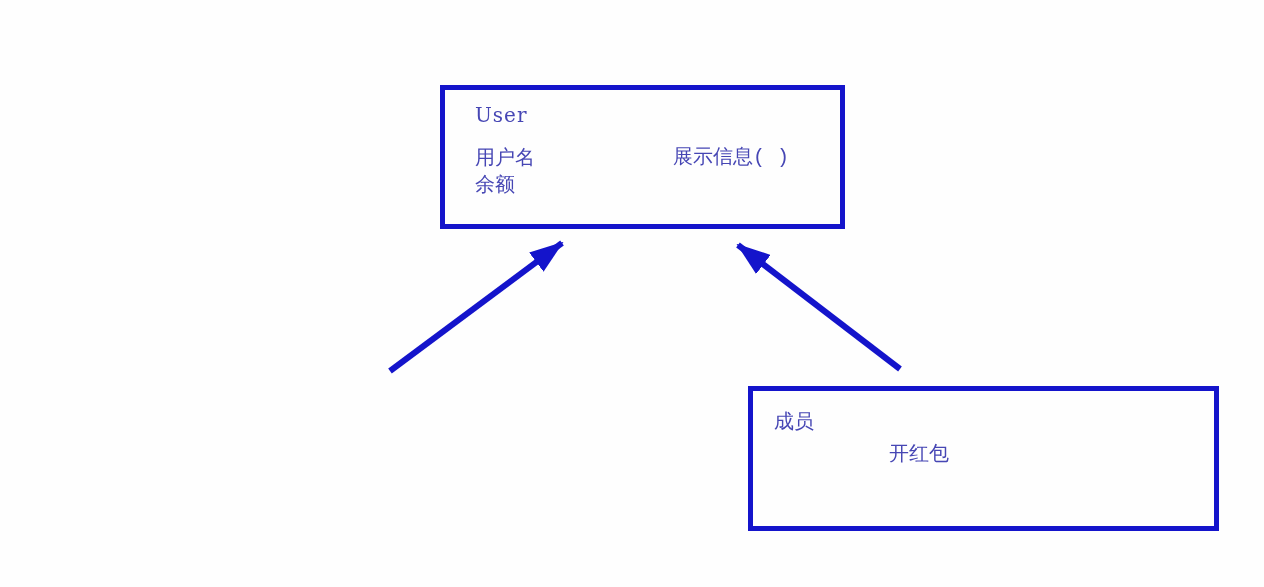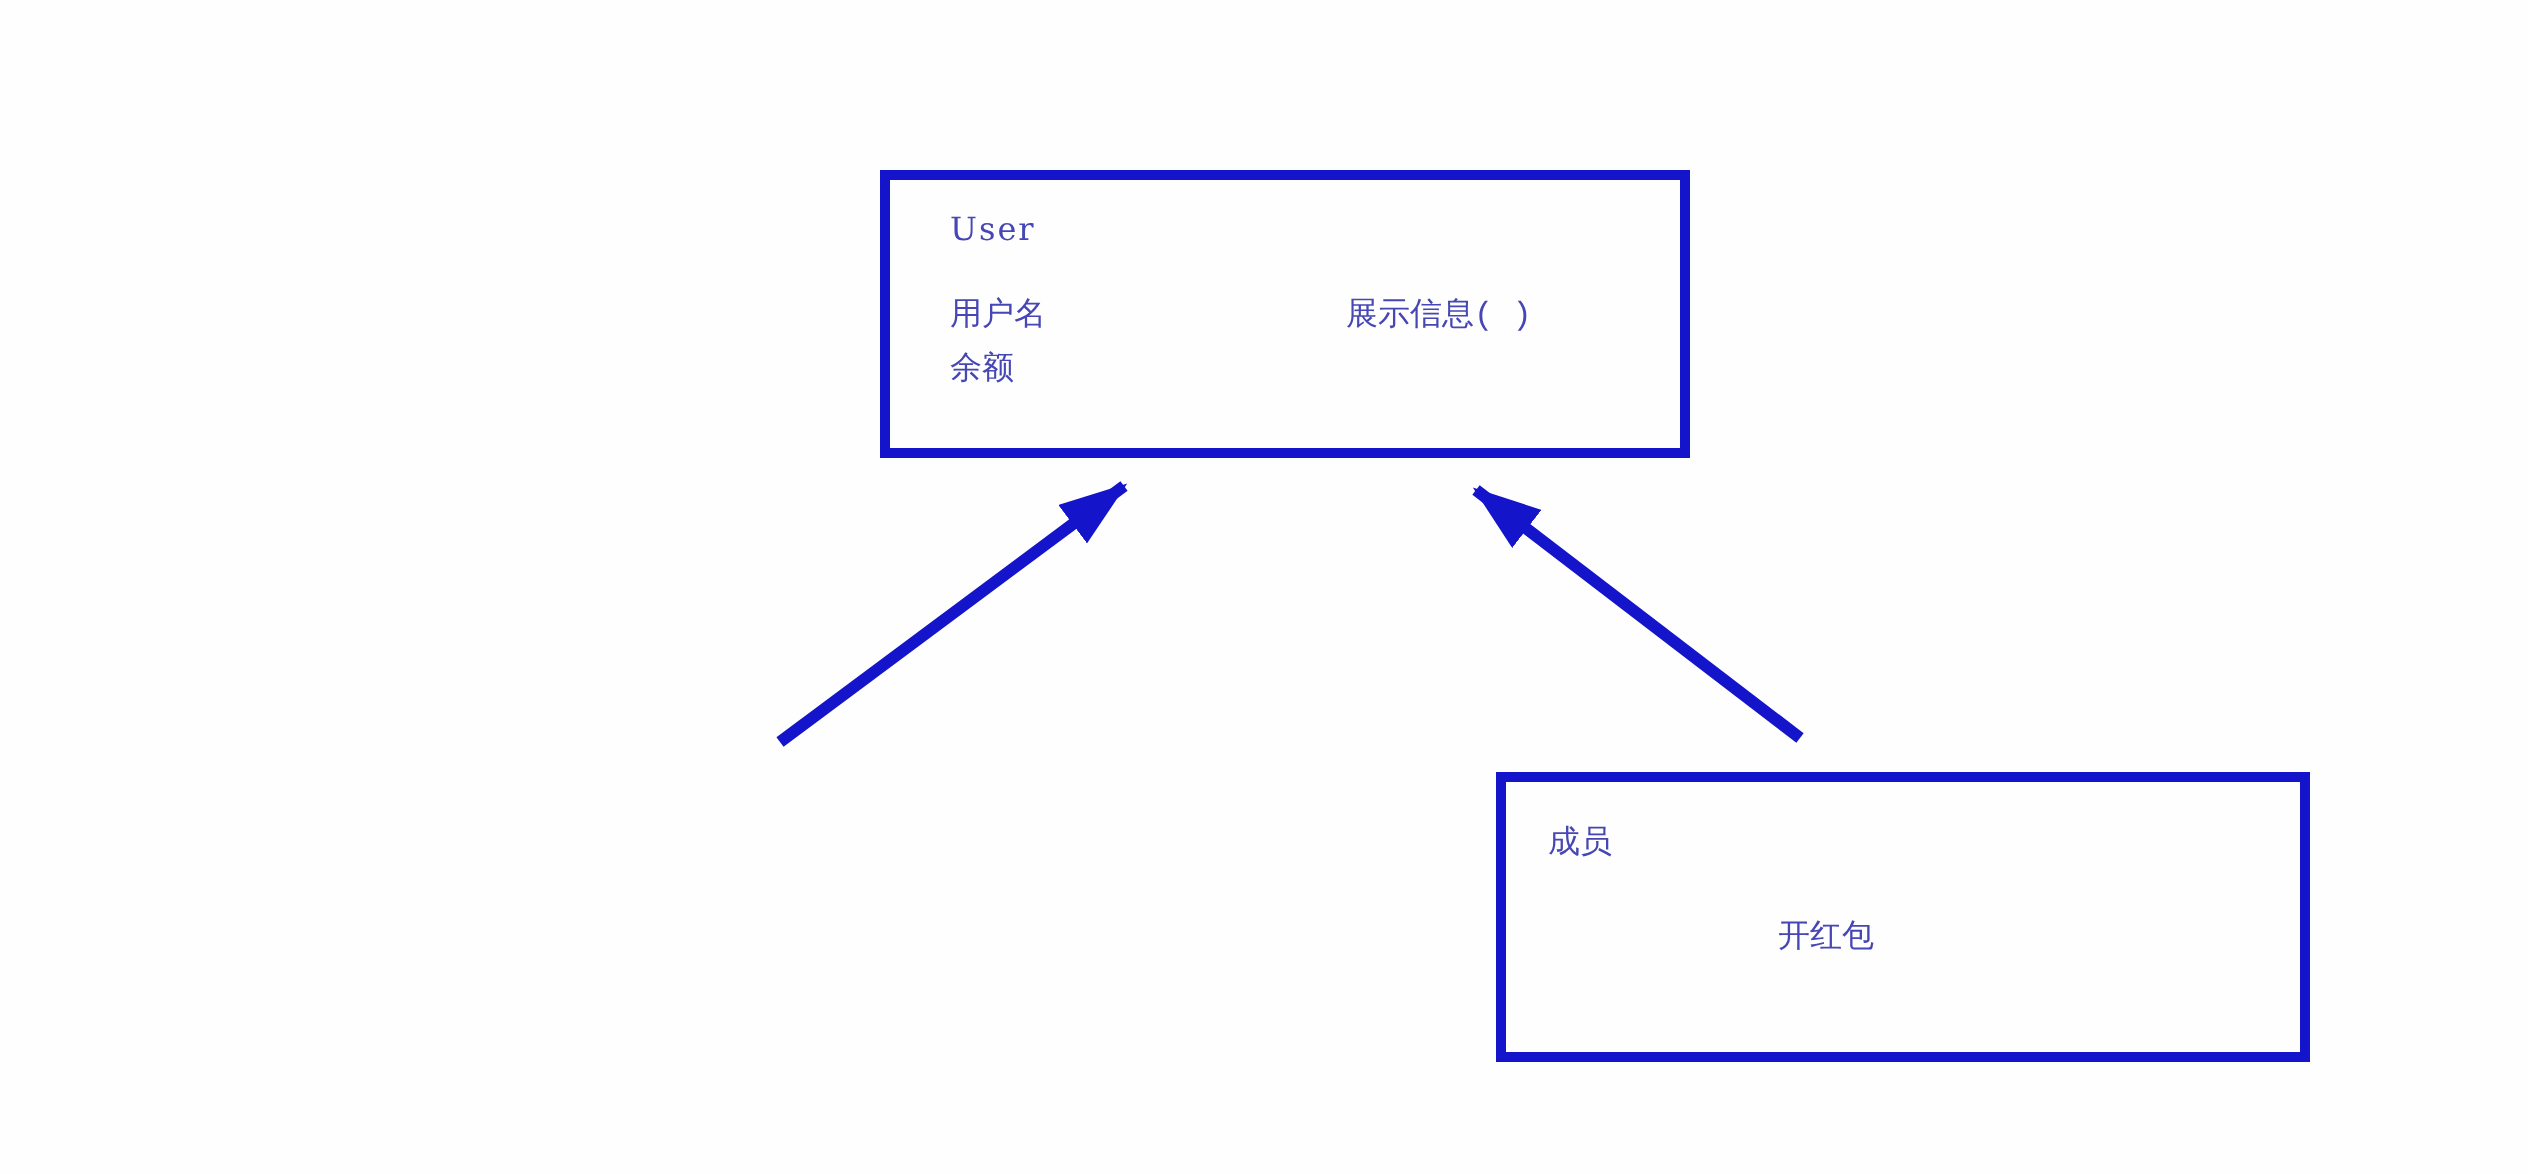--- a/index.html
+++ b/index.html
@@ -18,40 +18,40 @@
     position: relative;
     width: 1264px; height: 587px;
   }
   .class-box {
     position: absolute;
     border: 5px solid var(--accent);
     background: transparent;
   }
   .box-user   { left: 440px; top: 85px;  width: 405px; height: 144px; }
   .box-owner  { left: 133px; top: 384px; width: 406px; height: 147px; }
-  .box-member { left: 748px; top: 386px; width: 407px; height: 145px; }
+  .box-member { left: 748px; top: 386px; width: 471px; height: 145px; }
 
   .label {
     position: absolute;
     color: var(--text);
-    font-size: 16px;
+    font-size: 20px;
     line-height: 24px;
     white-space: nowrap;
   }
   
   .user-title      { left: 30px;  top: 13px;  letter-spacing: 1px; }
   .user-attr1      { left: 30px;  top: 55px; }
   .user-attr2      { left: 30px;  top: 82px; }
   .user-method     { left: 228px; top: 56px; font-family: Liberation Mono, monospace; }
 
   .owner-title     { left: 11px;  top: 18px; }
   .owner-method    { left: 116px; top: 62px; }
 
   .member-title    { left: 21px;  top: 18px; }
-  .member-method   { left: 136px; top: 65px; }
+  .member-method   { left: 136px; top: 50px; }
 
   svg.arrows {
     position: absolute;
     left: 0; top: 0;
     width: 1264px; height: 587px;
     pointer-events: none;
   }
   .arrow-line { stroke: var(--accent); stroke-width: 6; }
   .arrow-head { fill: var(--accent); }
 </style>

